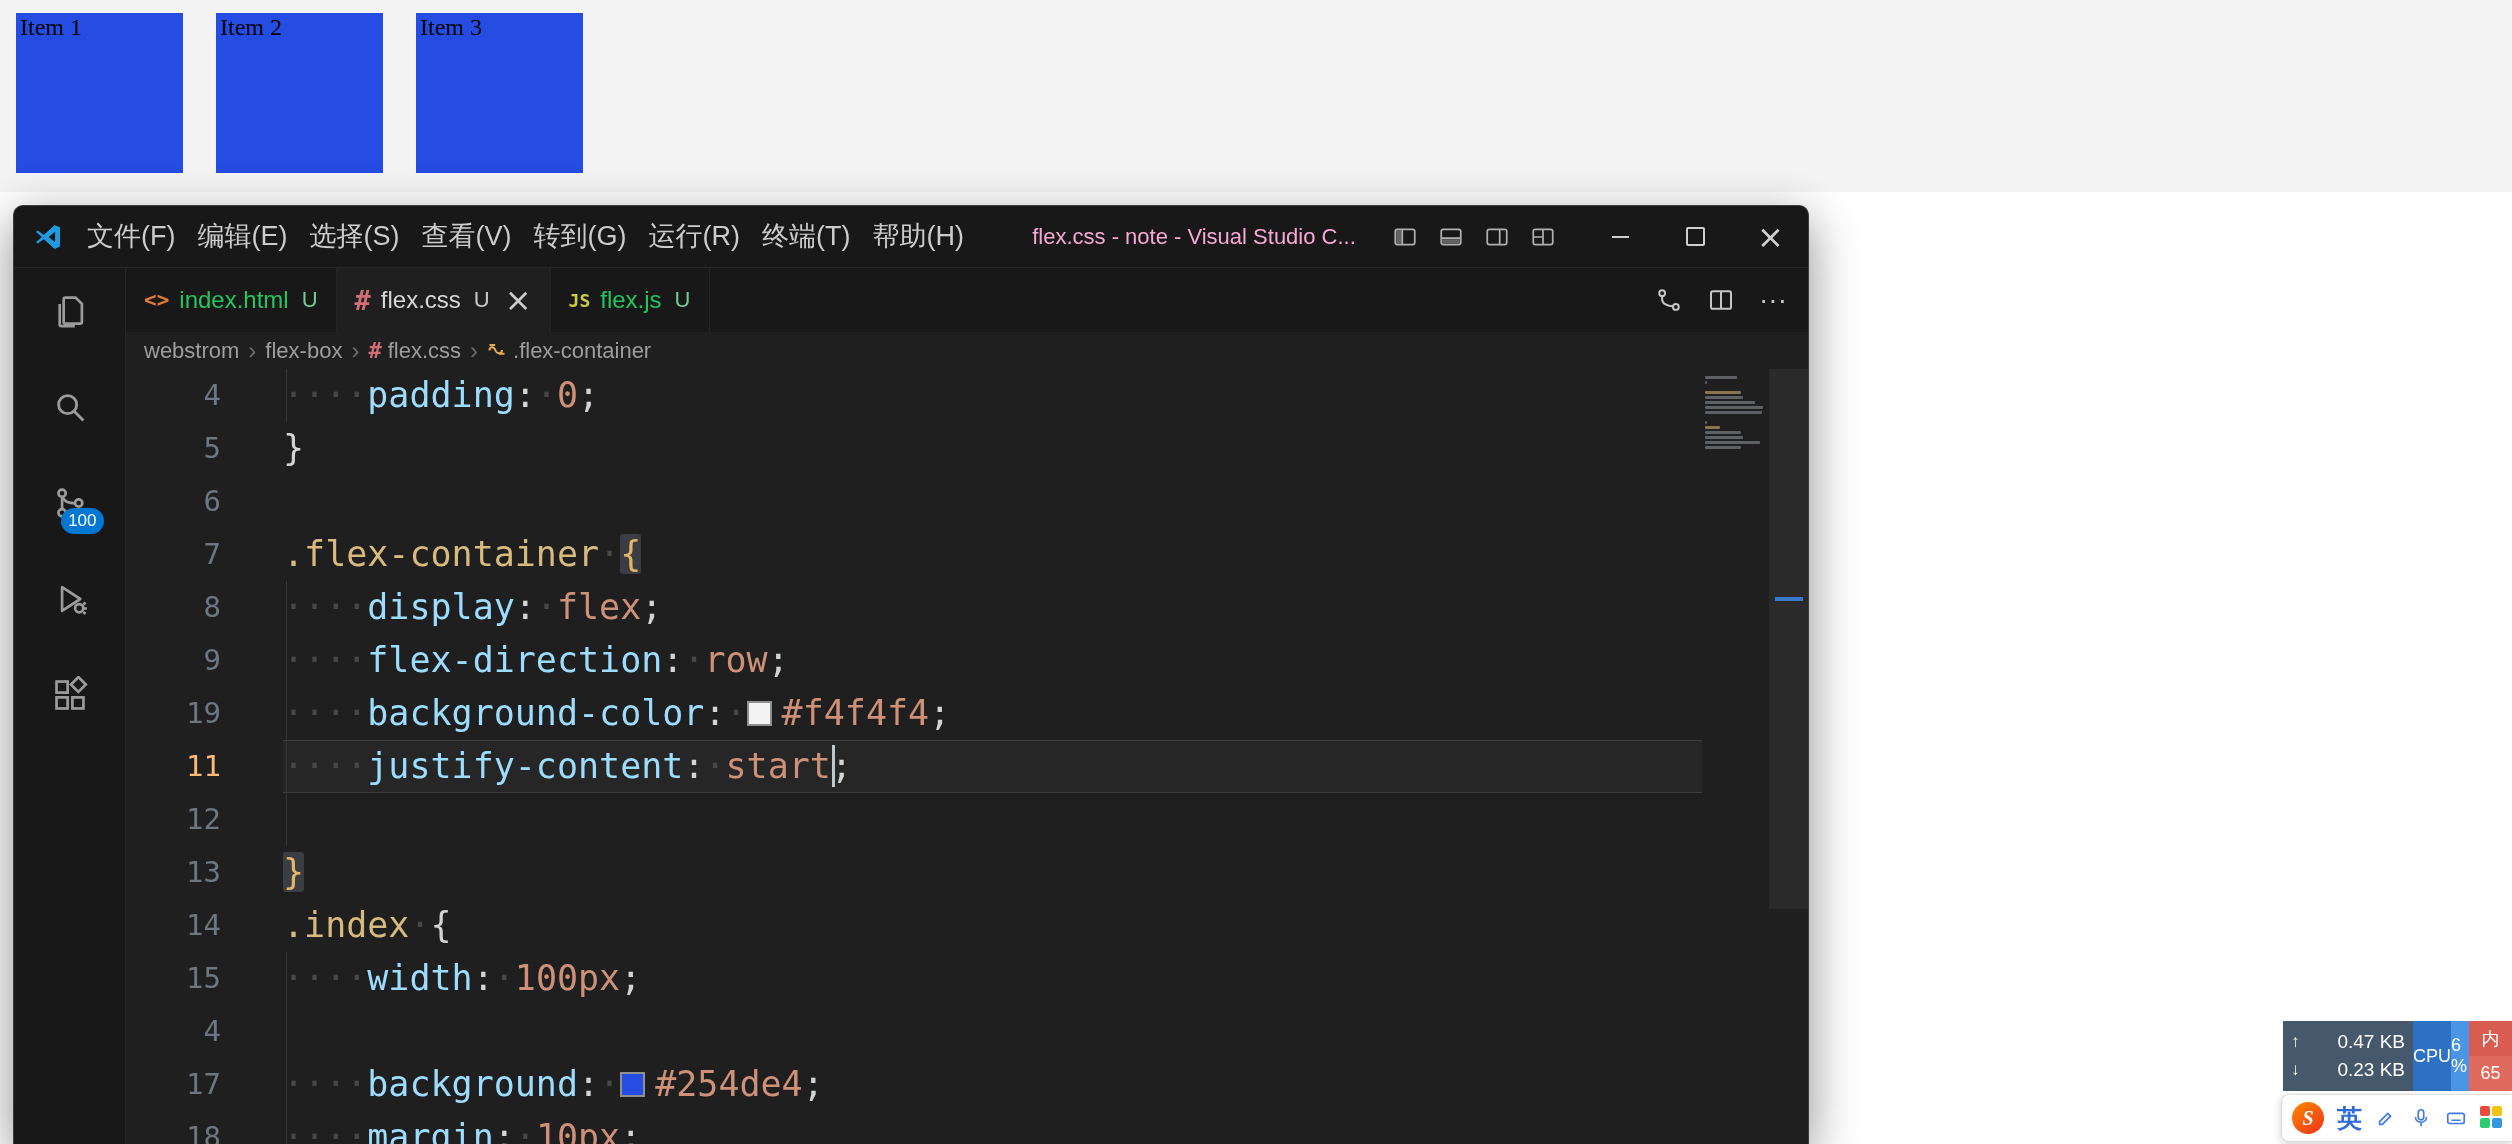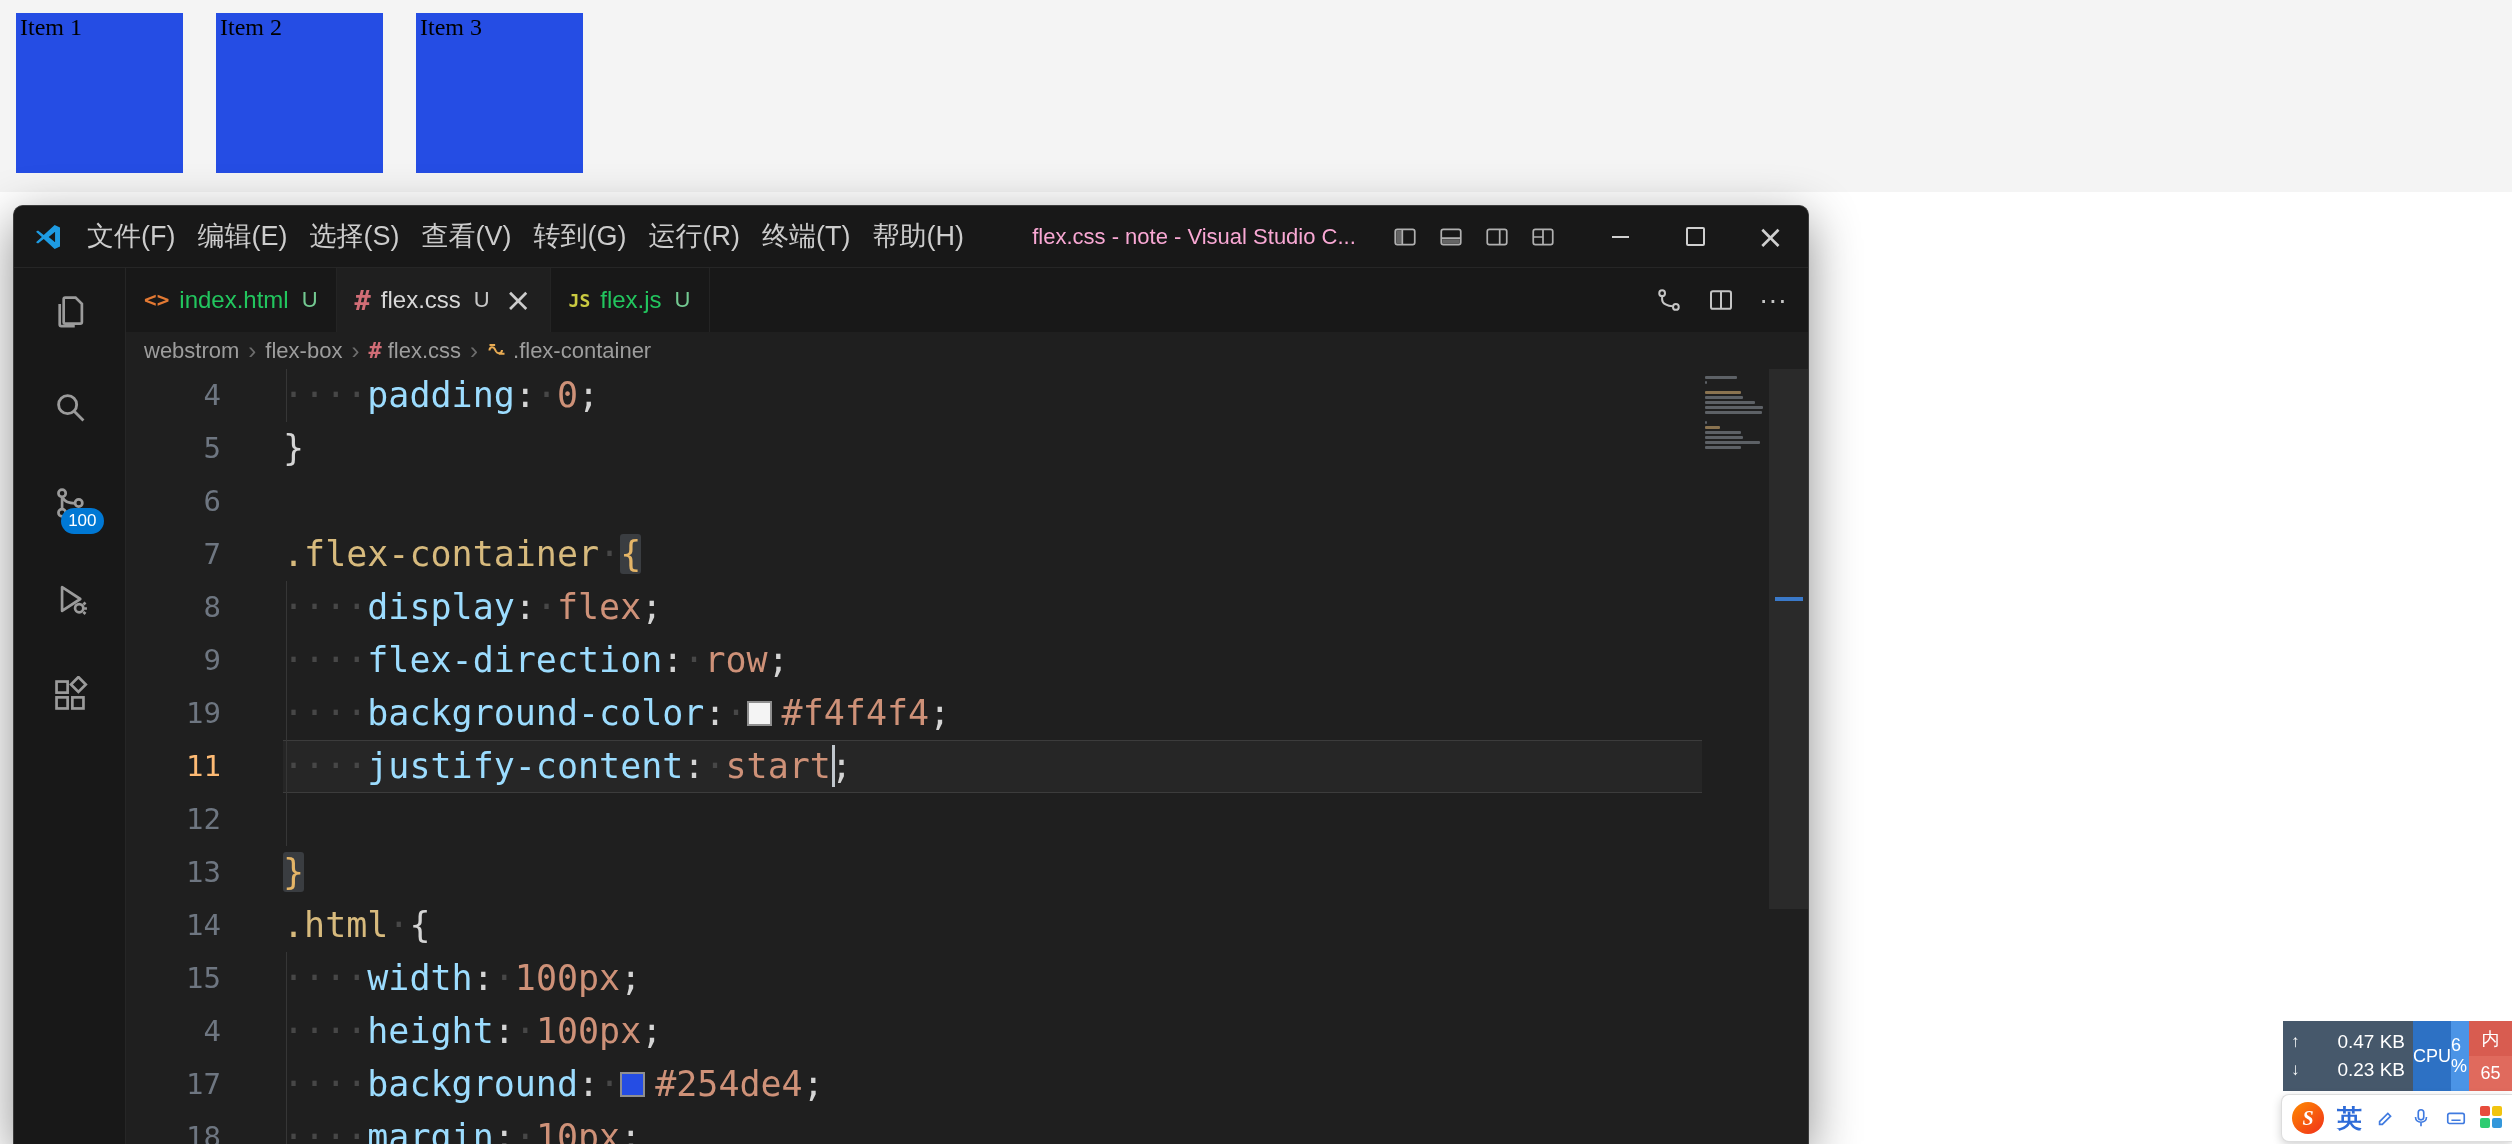--- a/index.html
+++ b/index.html
@@ -331,31 +331,30 @@
               <div class="ln">12</div>
               <div class="guide"></div>
               <div class="code"></div>
             </div>
             <div class="row">
               <div class="ln">13</div>
               <div class="code"><span class="tok-bracket-match">}</span></div>
             </div>
             <div class="row">
               <div class="ln">14</div>
-              <div class="code"><span class="tok-sel">.html</span><span class="tok-ws">·</span><span class="tok-punc">{</span></div>
+              <div class="code"><span class="tok-sel">.index</span><span class="tok-ws">·</span><span class="tok-punc">{</span></div>
             </div>
             <div class="row">
               <div class="ln">15</div>
               <div class="guide"></div>
               <div class="code"><span class="tok-ws">····</span><span class="tok-prop">width</span><span class="tok-punc">:</span><span class="tok-ws">·</span><span class="tok-num">100px</span><span class="tok-punc">;</span></div>
             </div>
             <div class="row">
               <div class="ln">4</div>
               <div class="guide"></div>
-              <div class="code"><span class="tok-ws">····</span><span class="tok-prop">height</span><span class="tok-punc">:</span><span class="tok-ws">·</span><span class="tok-num">100px</span><span class="tok-punc">;</span></div>
             </div>
             <div class="row">
               <div class="ln">17</div>
               <div class="guide"></div>
               <div class="code"><span class="tok-ws">····</span><span class="tok-prop">background</span><span class="tok-punc">:</span><span class="tok-ws">·</span><span class="swatch" style="background: rgb(37, 77, 228);"></span><span class="tok-val">#254de4</span><span class="tok-punc">;</span></div>
             </div>
             <div class="row">
               <div class="ln">18</div>
               <div class="guide"></div>
               <div class="code"><span class="tok-ws">····</span><span class="tok-prop">margin</span><span class="tok-punc">:</span><span class="tok-ws">·</span><span class="tok-num">10px</span><span class="tok-punc">;</span></div>

